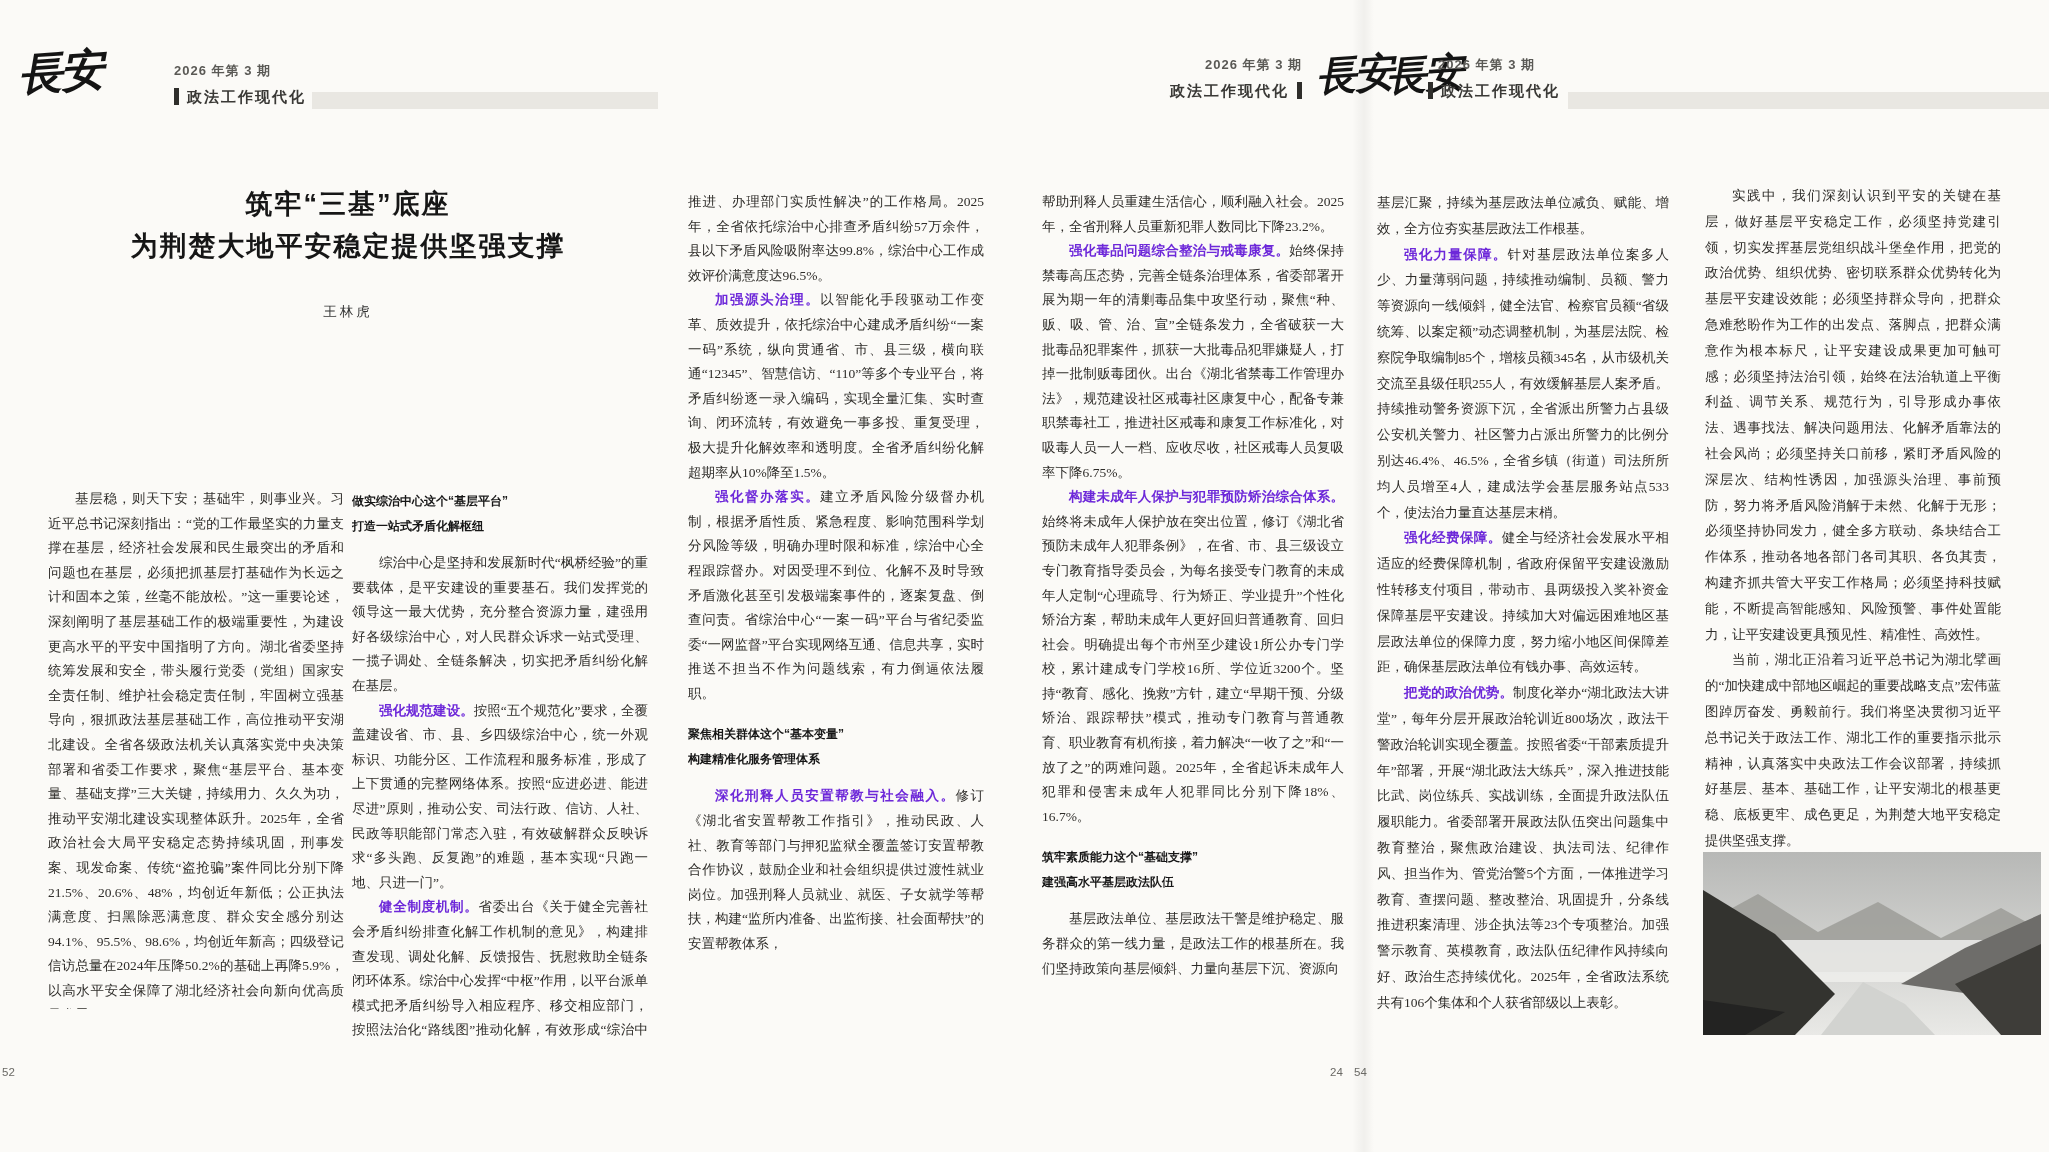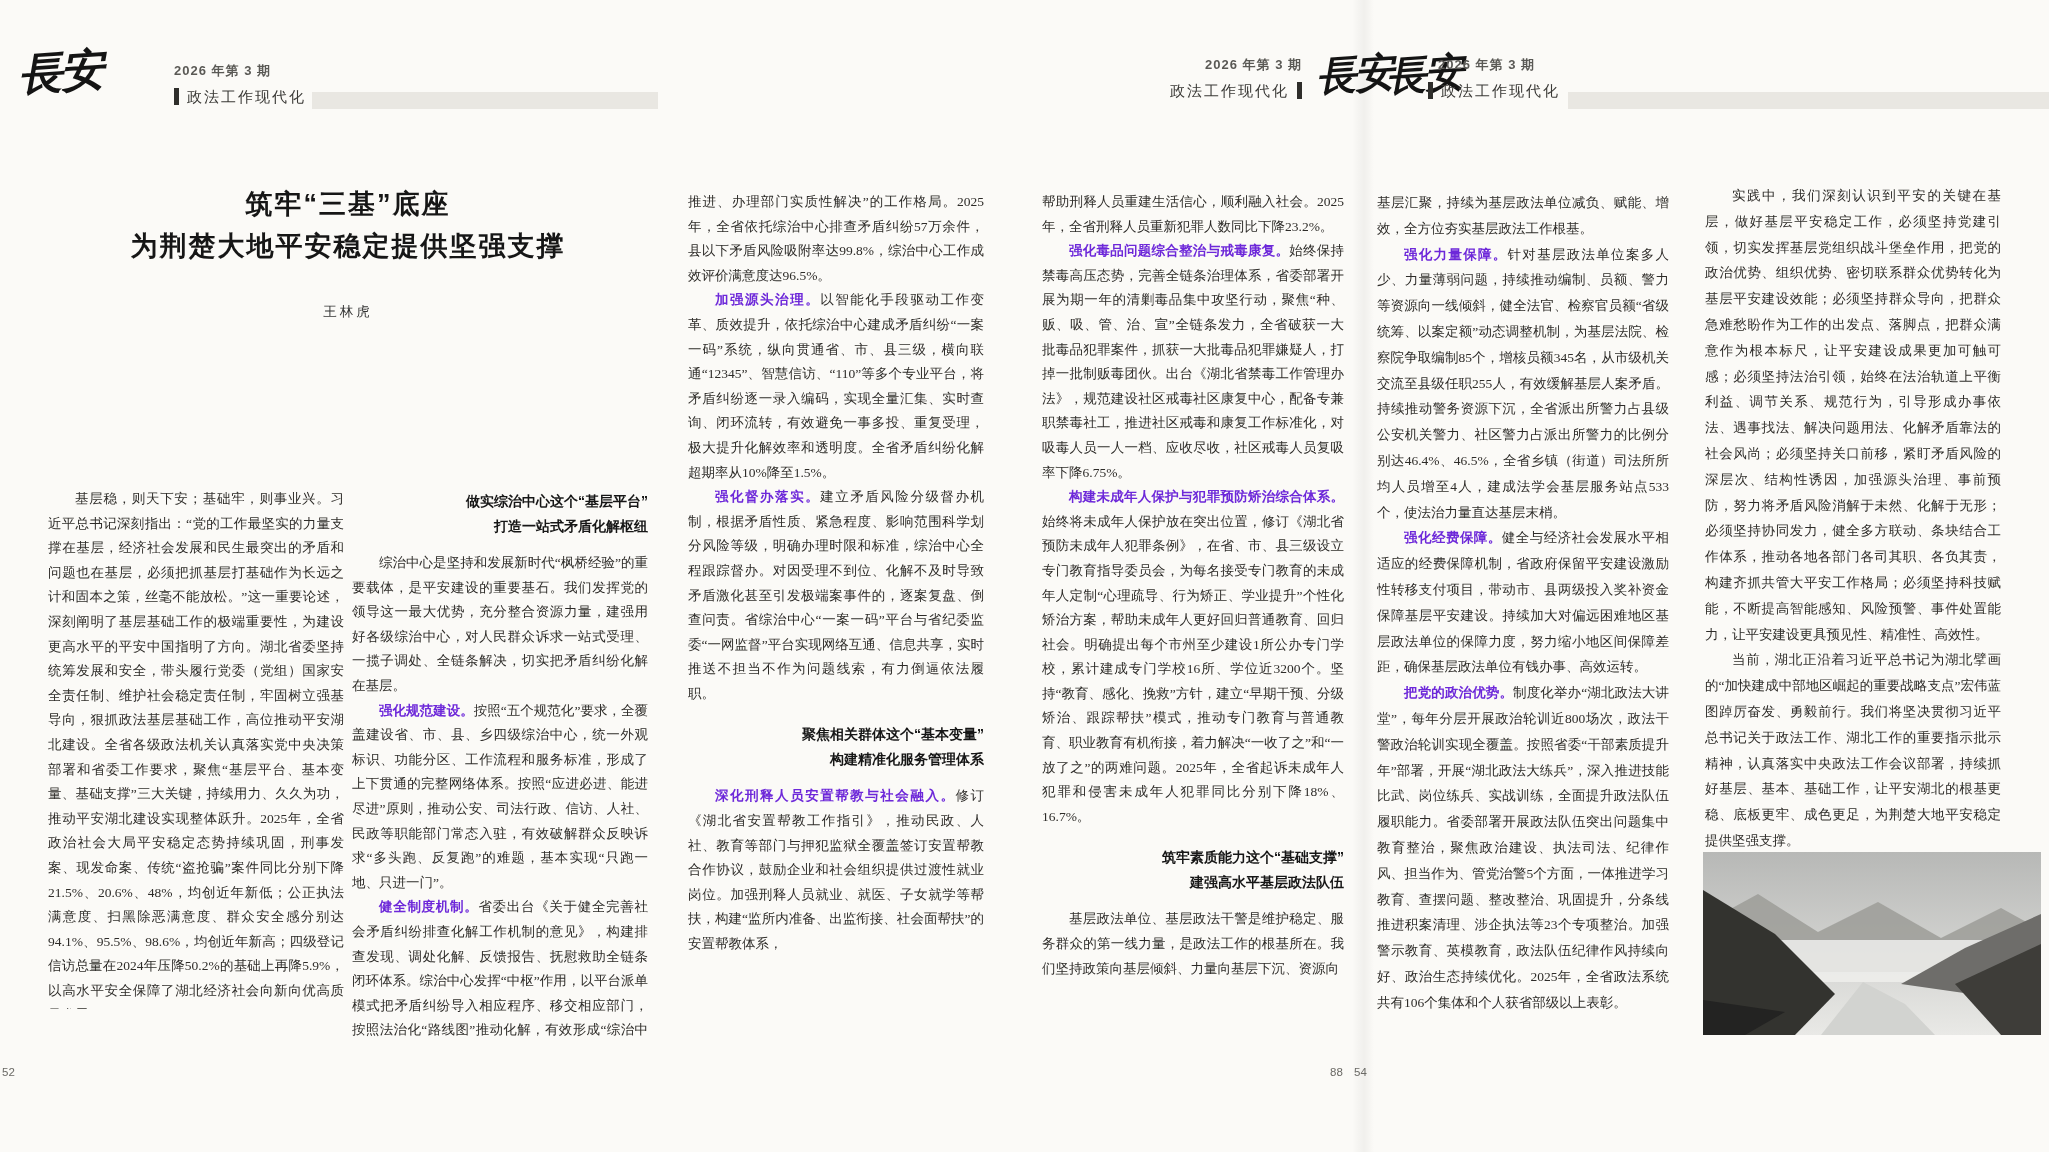--- a/index.html
+++ b/index.html
@@ -13,21 +13,21 @@
   .logo{
     font-family:"DejaVu Serif",serif;font-weight:bold;font-style:italic;
     font-size:44px;line-height:44px;color:#141414;letter-spacing:-2px;
     transform:rotate(-4deg);display:inline-block;
   }
   .hdr-issue{
     font-family:"Liberation Sans",sans-serif;font-weight:bold;
     font-size:13px;color:#5a5955;letter-spacing:1px;
   }
   .hdr-section{
-    font-family:"Liberation Sans",sans-serif;font-weight:normal;
+    font-family:"Liberation Sans",sans-serif;font-weight:bold;
     font-size:15px;color:#3a3936;letter-spacing:2px;
   }
   .hdr-bar{display:inline-block;width:5px;height:17px;background:#2f2e2b;
     vertical-align:middle;margin:0 8px 3px 0;}
   .hdr-strip{position:absolute;height:17px;background:#e9e7e2;}
   .abs{position:absolute;}
   .right-align{text-align:right;}
   
   .title-block{position:absolute;left:45px;top:183px;width:606px;text-align:center;}
   .title-line{
@@ -43,21 +43,21 @@
     position:absolute;width:296px;overflow:hidden;
     font-size:13.5px;line-height:24.6px;text-align:justify;
     color:#2e2c29;
   }
   .col-right{line-height:25.8px;}
   .para{text-indent:2em;}
   .para.noindent{text-indent:0;}
   .lead{font-family:"Liberation Sans",sans-serif;font-weight:bold;color:#6d28d9;}
   .sub-head{
     font-family:"Liberation Sans",sans-serif;font-weight:bold;
-    font-size:14px;line-height:25px;text-align:right;color:#161616;
+    font-size:12px;line-height:25px;text-align:left;color:#161616;
     margin:16px 0 12px 0;text-indent:0;
   }
   .sub-head:first-child{margin-top:2px;}
   
   #col1{left:48px;top:487px;height:522px;}
   #col2{left:352px;top:487px;height:560px;}
   #col3{left:688px;top:190px;height:828px;}
   #col4{left:1042px;top:190px;width:302px;height:828px;}
   #col5{left:1377px;top:190px;width:292px;height:828px;}
   #col6{left:1705px;top:183px;height:672px;}
@@ -164,14 +164,14 @@
     <polygon points="0,38 72,82 132,142 92,183 0,183" fill="#33332f"></polygon>
     <polygon points="338,92 252,132 298,183 338,183" fill="#3e3d39"></polygon>
     <polygon points="118,183 160,130 202,152 232,183" fill="#d2d3d0"></polygon>
     <polygon points="0,148 82,160 42,183 0,183" fill="#232322"></polygon>
   </svg>
 </div>
 
 <div class="gutter-shade"></div>
 
 <div class="abs page-num" style="left:2px;top:1066px;">52</div>
-<div class="abs page-num" style="left:1330px;top:1066px;">88</div>
+<div class="abs page-num" style="left:1330px;top:1066px;">24</div>
 <div class="abs page-num" style="left:1354px;top:1066px;">54</div>
 
 </body></html>

